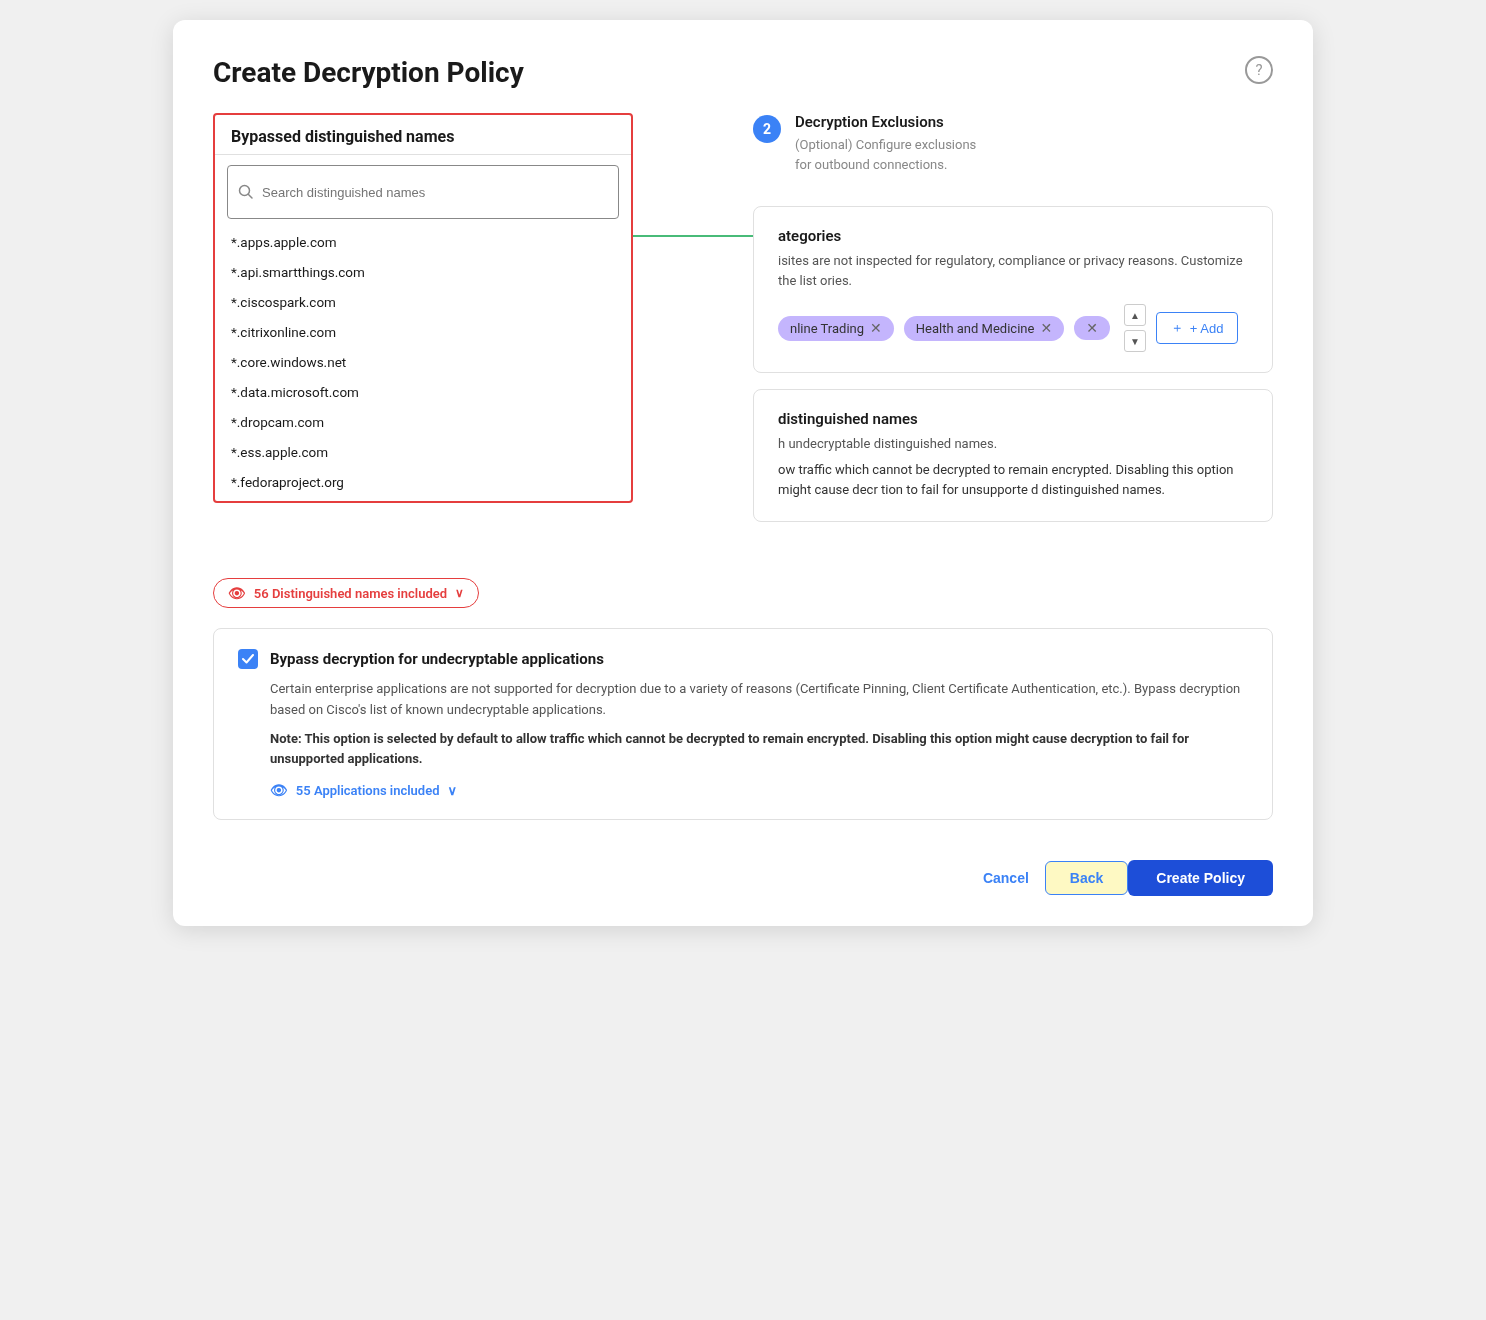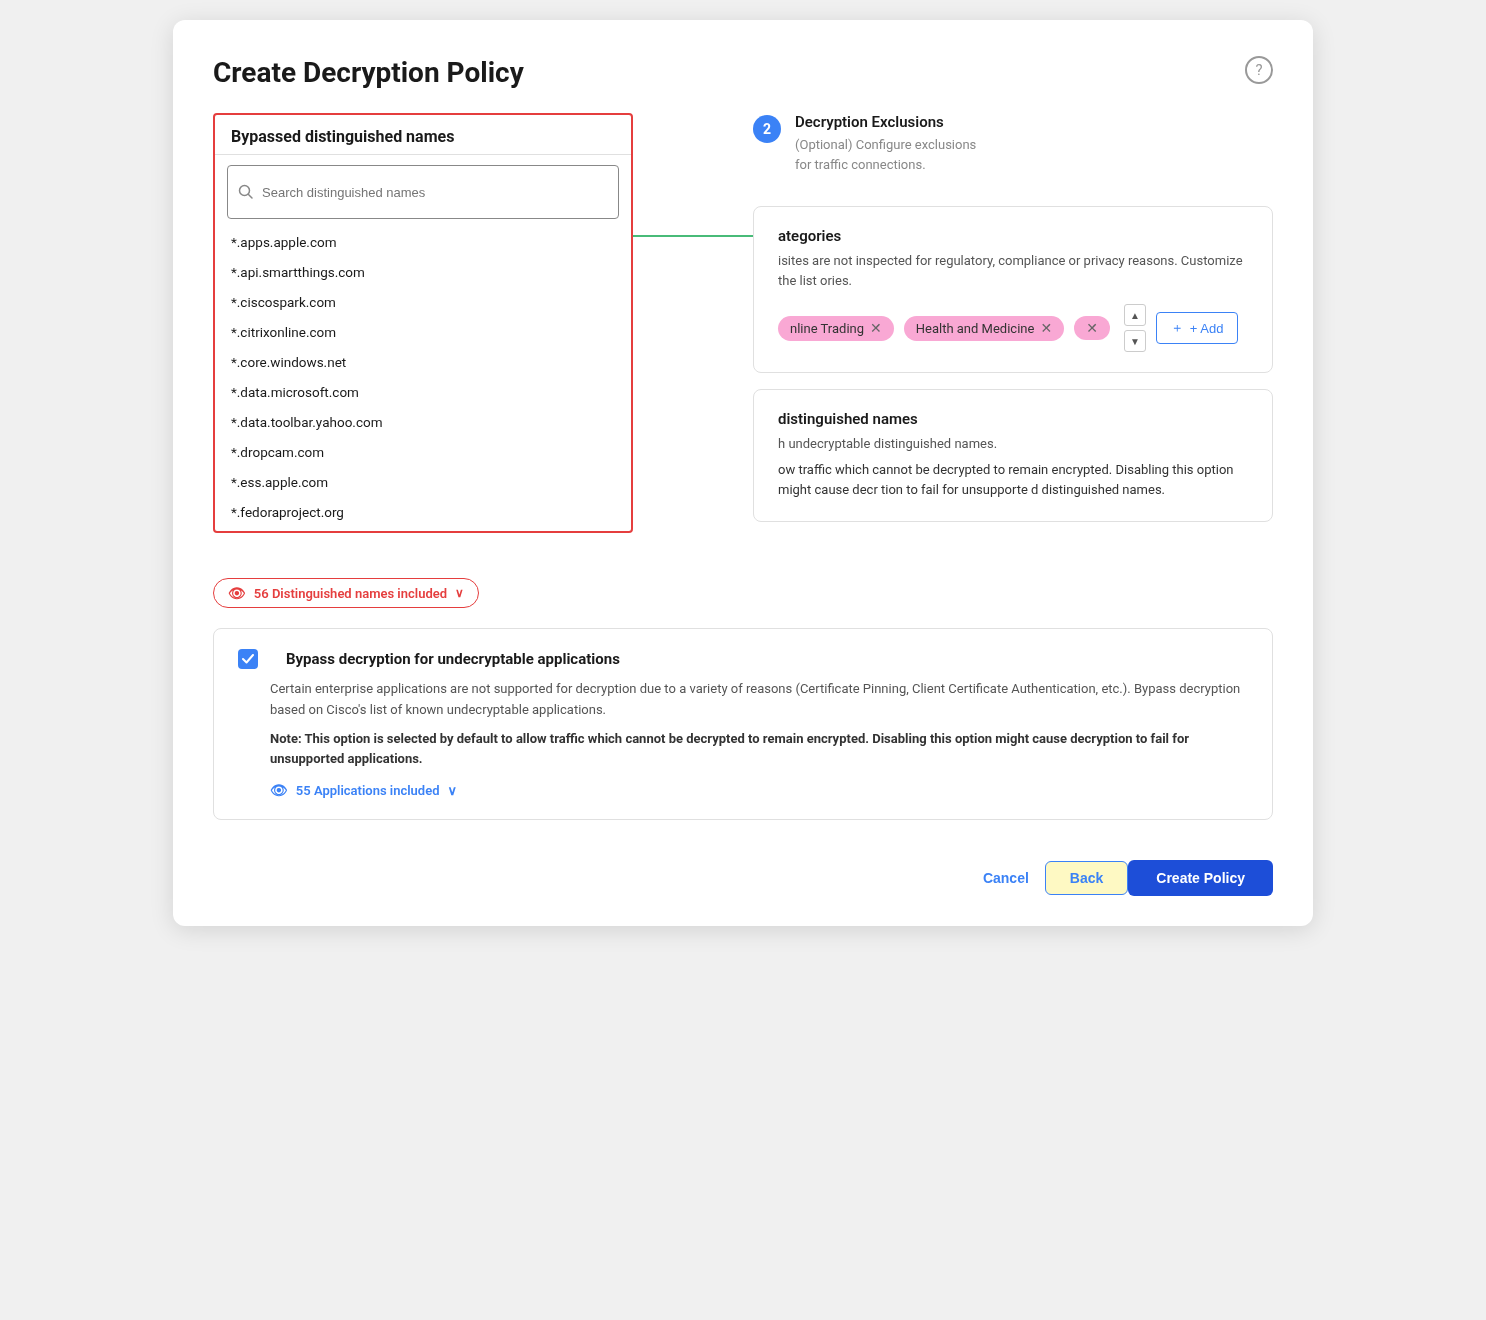--- a/index.html
+++ b/index.html
@@ -184,21 +184,21 @@
     .tag-row {
       display: flex;
       align-items: center;
       gap: 10px;
       flex-wrap: wrap;
     }
     .tag {
       display: flex;
       align-items: center;
       gap: 6px;
-      background: #f9a8d4;
+      background: #c4b5fd;
       border-radius: 16px;
       padding: 5px 12px;
       font-size: 13px;
       color: #333;
     }
     .tag-close {
       cursor: pointer;
       color: #666;
       font-size: 14px;
       line-height: 1;
@@ -281,21 +281,21 @@
     .bypass-section {
       background: #fff;
       border: 1px solid #e0e0e0;
       border-radius: 8px;
       padding: 20px 24px;
       margin-bottom: 16px;
     }
     .bypass-header {
       display: flex;
       align-items: center;
-      gap: 28px;
+      gap: 12px;
       margin-bottom: 10px;
     }
     .checkbox-checked {
       width: 20px;
       height: 20px;
       background: #3b82f6;
       border-radius: 4px;
       display: flex;
       align-items: center;
       justify-content: center;
@@ -395,38 +395,37 @@
         </svg>
         <input class="search-input" type="text" placeholder="Search distinguished names" style="">
       </div>
       <div class="dropdown-list">
         <div class="dropdown-item">*.apps.apple.com</div>
         <div class="dropdown-item">*.api.smartthings.com</div>
         <div class="dropdown-item">*.ciscospark.com</div>
         <div class="dropdown-item">*.citrixonline.com</div>
         <div class="dropdown-item">*.core.windows.net</div>
         <div class="dropdown-item">*.data.microsoft.com</div>
-        <div class="dropdown-item">*.data.toolbar.yahoo.com</div>
         <div class="dropdown-item">*.dropcam.com</div>
         <div class="dropdown-item">*.ess.apple.com</div>
         <div class="dropdown-item">*.fedoraproject.org</div>
       </div>
     </div>
 
     <div class="connector-line"></div>
 
     <div class="right-content">
 
       <div class="step-indicator">
         <div class="step-circle">2</div>
         <div class="step-text">
           <h3>Decryption Exclusions</h3>
           <p>
             <span>(Optional) Configure exclusions</span><br>
-            <span>for traffic connections.</span>
+            <span>for outbound connections.</span>
           </p>
         </div>
       </div>
 
       <div class="section-card">
         <div class="section-title">
           <span>ategories</span>
         </div>
         <div class="section-description">
           <span>isites are not inspected for regulatory, compliance or privacy reasons. Customize the list

